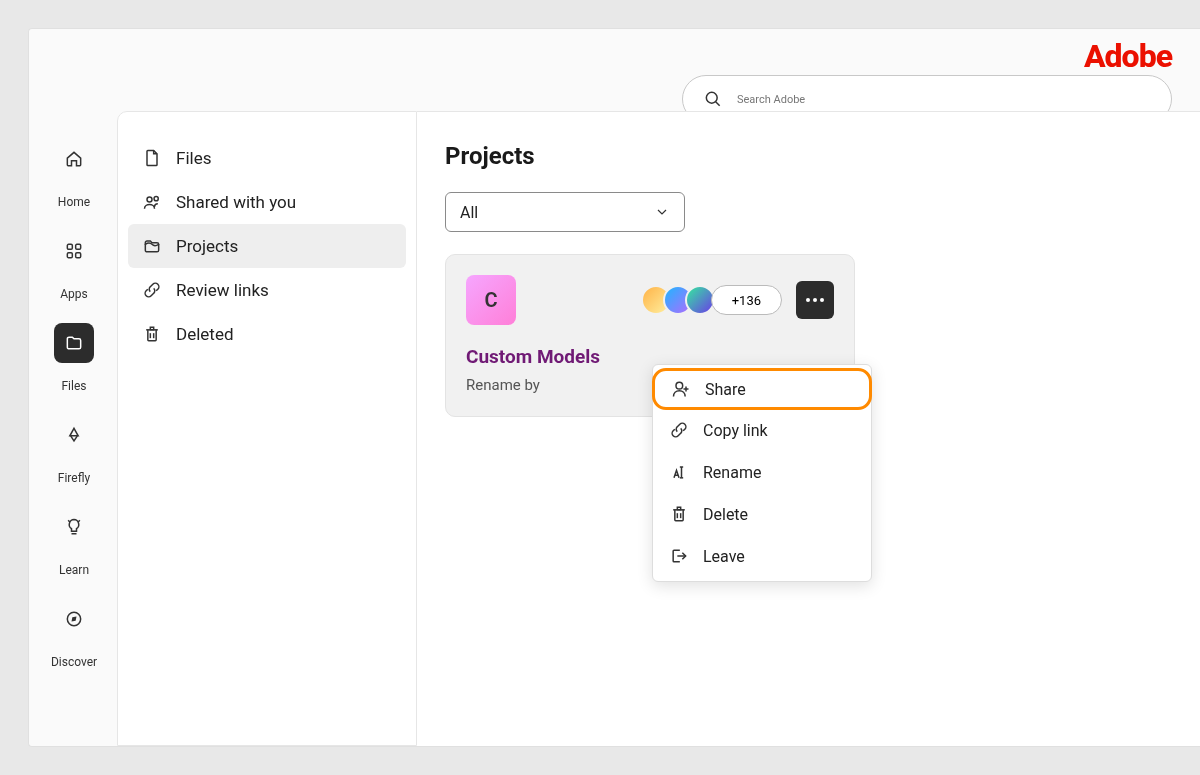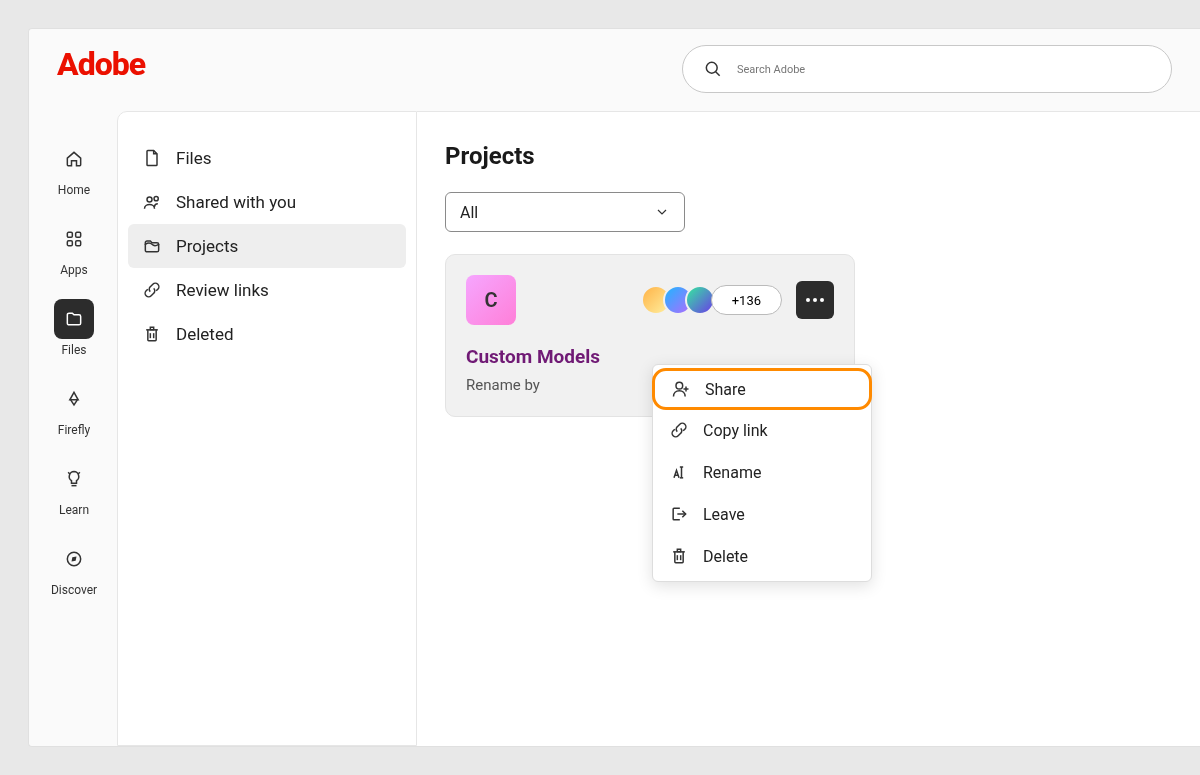--- a/index.html
+++ b/index.html
@@ -1,25 +1,25 @@
 <!DOCTYPE html>
 <html><head>
 <meta charset="utf-8">
 <style>
   * { box-sizing: border-box; margin: 0; padding: 0; font-family: -apple-system, BlinkMacSystemFont, "Segoe UI", Roboto, sans-serif; }
   body { background: #e8e8e8; width: 1200px; height: 775px; overflow: hidden; }
   .app-frame { position: absolute; left: 28px; top: 28px; right: 0; bottom: 28px; background: #fafafa; border: 1px solid #e0e0e0; border-right: none; border-radius: 4px 0 0 4px; overflow: hidden; }
-  .topbar { height: 80px; display: flex; align-items: flex-start; padding: 16px 28px; }
+  .topbar { height: 80px; display: flex; align-items: flex-end; padding: 8px 28px; flex-direction: column; }
   .logo { color: #eb1000; font-weight: 800; font-size: 32px; letter-spacing: -1px; }
   .search-wrap { margin-left: auto; width: 490px; }
   .search { display: flex; align-items: center; height: 48px; border: 1px solid #c8c8c8; border-radius: 24px; padding: 0 20px; background: #fff; gap: 14px; }
   .search input { border: none; outline: none; font-size: 11px; color: #333; background: transparent; flex: 1; }
   .search input::placeholder { color: #777; }
   .left-rail { position: absolute; left: 0; top: 110px; width: 90px; display: flex; flex-direction: column; align-items: center; gap: 22px; }
-  .rail-item { display: flex; flex-direction: column; align-items: center; gap: 4px; cursor: pointer; }
+  .rail-item { display: flex; flex-direction: column; align-items: center; gap: 16px; cursor: pointer; }
   .rail-icon { width: 40px; height: 40px; display:flex; align-items:center; justify-content:center; border-radius: 8px; }
   .rail-item.active .rail-icon { background: #2c2c2c; color: #fff; }
   .rail-label { font-size: 12px; color: #333; }
   .panel { position: absolute; left: 88px; top: 82px; bottom: 0; width: 300px; background: #fff; border: 1px solid #e6e6e6; border-radius: 10px 0 0 0; padding: 24px 0; }
   .panel-item { display: flex; align-items: center; gap: 14px; padding: 0 24px; height: 44px; font-size: 17px; color: #222; cursor: pointer; }
   .panel-item.active { background: #eee; border-radius: 6px; margin: 0 10px; padding: 0 14px; }
   .main { position: absolute; left: 388px; right: 0; top: 82px; bottom: 0; background: #fff; border-top: 1px solid #e6e6e6; padding: 30px 28px; }
   .main h1 { font-size: 24px; font-weight: 700; color: #1a1a1a; margin-bottom: 22px; }
   .filter { width: 240px; height: 40px; border: 1px solid #8a8a8a; border-radius: 6px; display: flex; align-items: center; justify-content: space-between; padding: 13px 14px; font-size: 16px; color: #222; cursor: pointer; margin-bottom: 22px; }
   .card { width: 410px; background: #f1f1f1; border: 1px solid #e3e3e3; border-radius: 10px; padding: 20px 20px 22px 20px; position: relative; }
@@ -216,31 +216,31 @@
       <svg class="icon18" viewBox="0 0 24 24">
           <path d="M6 19l3-9 3 9M7 16h4"></path>
           <line x1="15" y1="6" x2="15" y2="19"></line>
           <line x1="13" y1="6" x2="17" y2="6"></line>
           <line x1="13" y1="19" x2="17" y2="19"></line>
         </svg>
       <span>Rename</span>
     </div>
     <div class="menu-item">
       <svg class="icon18" viewBox="0 0 24 24">
-          <path d="M13 5H6a1 1 0 0 0-1 1v12a1 1 0 0 0 1 1h7"></path>
-          <path d="M16 8l4 4-4 4"></path>
-          <line x1="10" y1="12" x2="20" y2="12"></line>
-        </svg>
-      <span>Leave</span>
-    </div>
-    <div class="menu-item">
-      <svg class="icon18" viewBox="0 0 24 24">
           <path d="M5 7h14"></path>
           <path d="M7 7v12a1 1 0 0 0 1 1h8a1 1 0 0 0 1-1V7"></path>
           <path d="M10 4h4v3h-4z"></path>
           <line x1="10" y1="11" x2="10" y2="17"></line>
           <line x1="14" y1="11" x2="14" y2="17"></line>
         </svg>
       <span>Delete</span>
     </div>
+    <div class="menu-item">
+      <svg class="icon18" viewBox="0 0 24 24">
+          <path d="M13 5H6a1 1 0 0 0-1 1v12a1 1 0 0 0 1 1h7"></path>
+          <path d="M16 8l4 4-4 4"></path>
+          <line x1="10" y1="12" x2="20" y2="12"></line>
+        </svg>
+      <span>Leave</span>
+    </div>
   </div>
 
 </div>
 
 </body></html>

